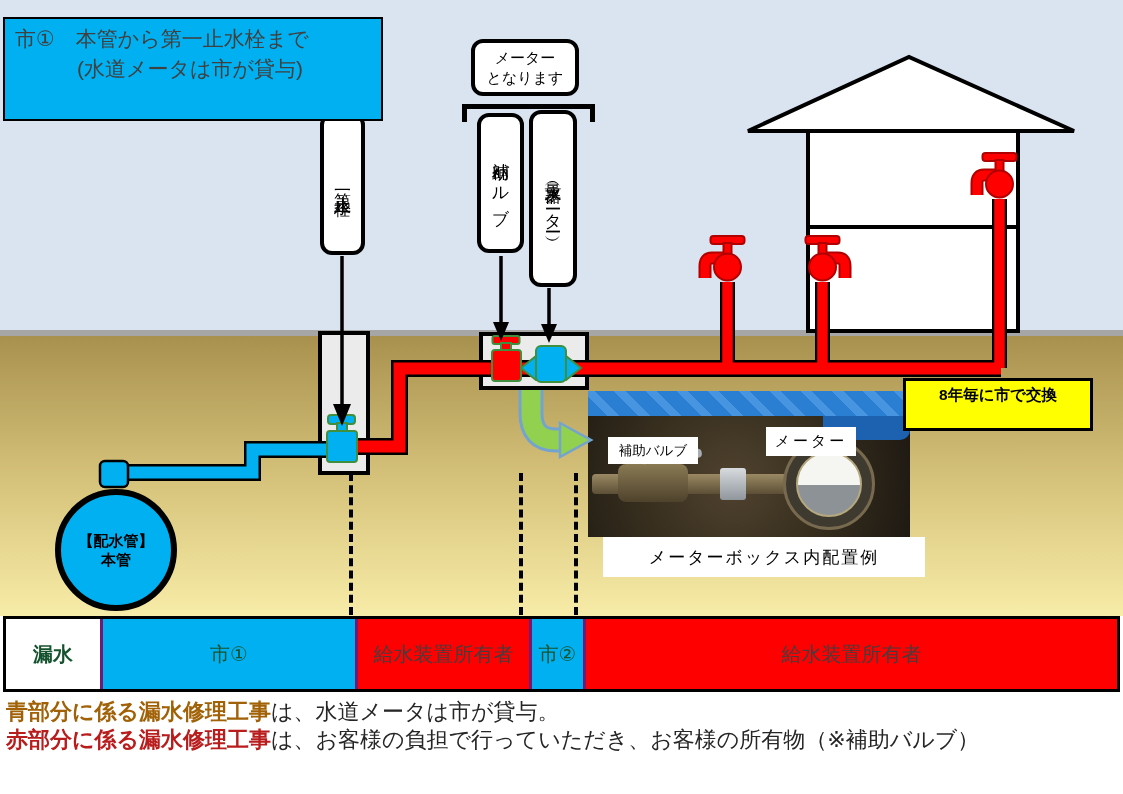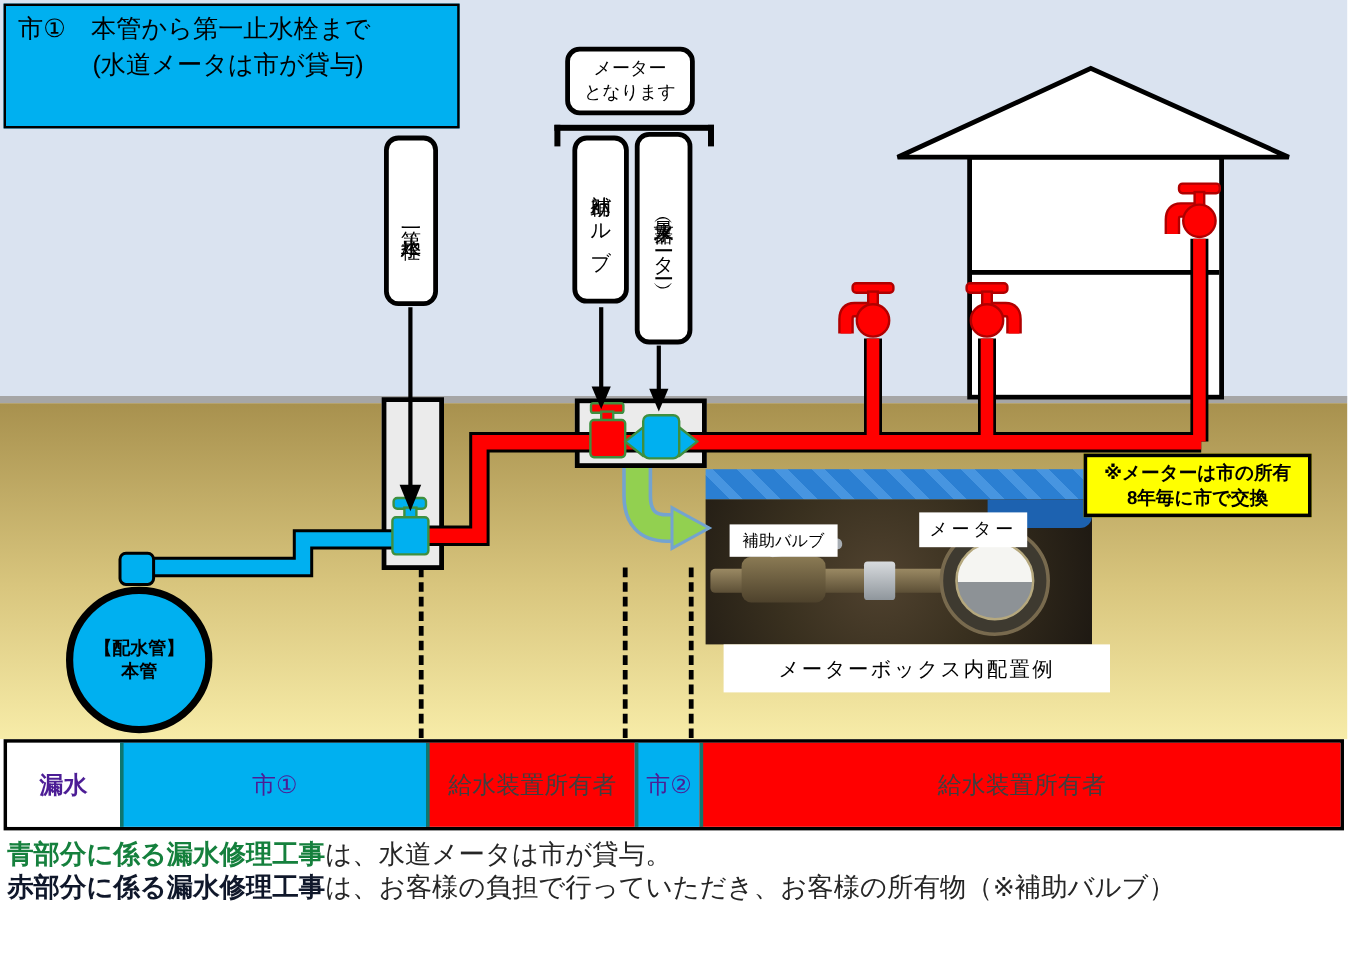--- a/index.html
+++ b/index.html
@@ -5,22 +5,22 @@
   html,body{margin:0;padding:0;background:#fff;}
   .stage{position:relative;width:1123px;height:794px;overflow:hidden;background:#fff;
          font-family:"Liberation Sans","DejaVu Sans",sans-serif;}
   .abs{position:absolute;}
   
   .sky{left:0;top:0;width:1123px;height:333px;background:#dae3f0;}
   .surface{left:0;top:330px;width:1123px;height:6px;background:#a6a6a6;}
   .ground{left:0;top:336px;width:1123px;height:280px;
           background:linear-gradient(#a8914e,#d9c67e 55%,#f7eca8);}
   
-  .legend{left:3px;top:3px;width:366px;height:90px;background:#00b0f0;border:2.5px solid #000;
-          padding:5px 0 5px 10px;font-size:21px;line-height:30px;color:#000000;}
+  .legend{left:3px;top:17px;width:366px;height:90px;background:#00b0f0;border:2.5px solid #000;
+          padding:5px 0 5px 10px;font-size:21px;line-height:30px;color:#404040;}
   .legend .l3{padding-left:62px;}
   
   .house{left:806px;top:129px;width:206px;height:196px;background:#fff;border:4px solid #000;}
   .floorline{left:0;top:92px;width:206px;height:0;border-top:4px solid #000;}
   
   .valvebox{left:318px;top:331px;width:44px;height:136px;background:#ebebeb;border:4px solid #000;}
   .meterbox{left:479px;top:332px;width:102px;height:50px;background:#ebebeb;border:4px solid #000;}
   
   .dash{width:0;border-left:4px dashed #000;}
   
@@ -52,32 +52,32 @@
            display:flex;align-items:center;justify-content:center;}
   .mbox-label{left:471px;top:39px;width:100px;height:49px;font-size:15px;line-height:20px;text-align:center;}
   .vtext{writing-mode:vertical-rl;font-size:17px;letter-spacing:2px;}
   .lbl-stop{left:320px;top:113px;width:37px;height:134px;}
   .lbl-aux{left:477px;top:113px;width:39px;height:132px;}
   .lbl-meter{left:529px;top:110px;width:40px;height:169px;}
   .bracket{left:462px;top:104px;width:123px;height:13px;border-top:5px solid #000;
            border-left:5px solid #000;border-right:5px solid #000;}
   
   .bar{left:3px;top:616px;width:1111px;height:70px;border:3px solid #000;display:flex;}
-  .bar .cell{display:flex;align-items:center;justify-content:center;font-size:20px;color:#4c1d95;}
-  .bar .sep{border-left:3px solid #0f766e;}
+  .bar .cell{display:flex;align-items:center;justify-content:center;font-size:20px;color:#14532d;}
+  .bar .sep{border-left:3px solid #701a75;}
   .c-leak{width:94px;background:#fff;font-weight:bold;font-size:21px;}
   .c-city1{width:252px;background:#00b0f0;}
   .c-own1{width:171px;background:#ff0000;color:#3f3f3f !important;}
   .c-city2{width:51px;background:#00b0f0;}
   .c-own2{flex:1;background:#ff0000;color:#3f3f3f !important;}
   
   .notes{left:6px;top:698px;width:1112px;font-size:22px;line-height:28px;color:#262626;}
   .hl{font-weight:bold;}
-  .hl-blue{color:#15803d;}
-  .hl-red{color:#0f172a;}
+  .hl-blue{color:#a16207;}
+  .hl-red{color:#b91c1c;}
   svg{position:absolute;left:0;top:0;}
 </style>
 </head>
 <body>
 
 <div class="stage">
 
   <div class="abs sky"></div>
   <div class="abs surface"></div>
   <div class="abs ground"></div>
@@ -174,21 +174,20 @@
         <div class="photo-dial"></div>
       </div>
       <div class="abs photo-tag tag-aux">補助バルブ</div>
       <div class="abs photo-tag tag-meter">メーター</div>
     </div>
     <div class="abs photo-lid"></div>
     <div class="abs photo-caption">メーターボックス内配置例</div>
   </div>
 
   <div class="abs note">
-    <div>※メーターは市の所有</div>
     <div>8年毎に市で交換</div>
   </div>
 
   <svg width="1123" height="794">
     <g stroke="#000" stroke-width="3.5">
       <line x1="342" y1="256" x2="342" y2="406"></line>
       <line x1="501" y1="256" x2="501" y2="324"></line>
       <line x1="549" y1="288" x2="549" y2="326"></line>
     </g>
     <g fill="#000">

